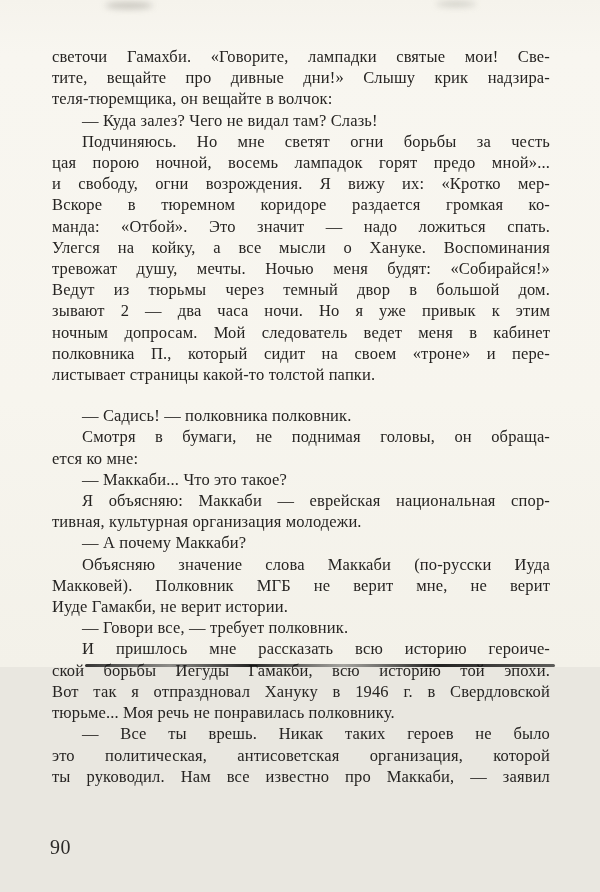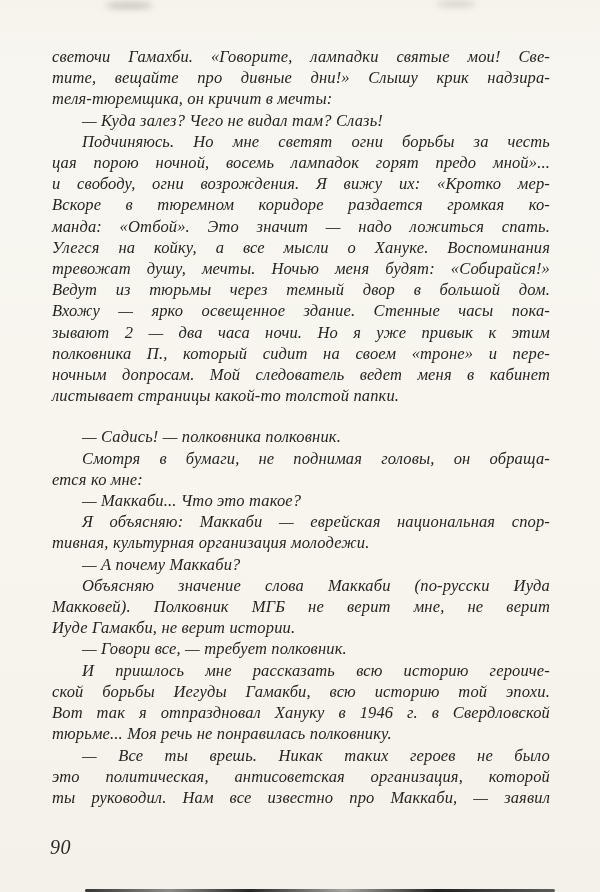--- a/index.html
+++ b/index.html
@@ -6,26 +6,25 @@
     margin: 0;
     padding: 0;
     width: 600px;
     height: 892px;
     overflow: hidden;
     background: #e9e7e0;
   }
   .page {
     position: relative;
     width: 600px;
-    height: 892px;
+    height: 667px;
     background: linear-gradient(180deg, #f5f3ec 0%, #f8f6f0 8%, #f7f5ee 60%, #f3f1e9 100%);
     font-family: "Liberation Serif", "DejaVu Serif", serif;
     color: #262422;
     box-sizing: border-box;
-    font-style: italic;
   }
   .text-block {
     position: absolute;
     top: 46px;
     left: 52px;
     width: 498px;
     font-size: 16.5px;
     line-height: 21.2px;
     letter-spacing: 0.15px;
   }
@@ -86,38 +85,37 @@
 <body>
 
 <div class="page">
   <div class="artifact-top-1"></div>
   <div class="artifact-top-2"></div>
 
   <div class="text-block" id="text-block">
       <div class="para">
         <div class="line">светочи Гамахби. «Говорите, лампадки святые мои! Све-</div>
         <div class="line">тите, вещайте про дивные дни!» Слышу крик надзира-</div>
-        <div class="line last">теля-тюремщика, он кричит в мечты:</div>
+        <div class="line last">теля-тюремщика, он вещайте в волчок:</div>
       </div>
       <div class="para">
         <div class="line last indent">— Куда залез? Чего не видал там? Слазь!</div>
       </div>
       <div class="para">
         <div class="line indent">Подчиняюсь. Но мне светят огни борьбы за честь</div>
         <div class="line">цая порою ночной, восемь лампадок горят предо мной»...</div>
         <div class="line">и свободу, огни возрождения. Я вижу их: «Кротко мер-</div>
         <div class="line">Вскоре в тюремном коридоре раздается громкая ко-</div>
         <div class="line">манда: «Отбой». Это значит — надо ложиться спать.</div>
         <div class="line">Улегся на койку, а все мысли о Хануке. Воспоминания</div>
         <div class="line">тревожат душу, мечты. Ночью меня будят: «Собирайся!»</div>
         <div class="line">Ведут из тюрьмы через темный двор в большой дом.</div>
-        <div class="line">Вхожу — ярко освещенное здание. Стенные часы пока-</div>
         <div class="line">зывают 2 — два часа ночи. Но я уже привык к этим</div>
+        <div class="line">ночным допросам. Мой следователь ведет меня в кабинет</div>
         <div class="line">полковника П., который сидит на своем «троне» и пере-</div>
-        <div class="line">ночным допросам. Мой следователь ведет меня в кабинет</div>
         <div class="line last">листывает страницы какой-то толстой папки.</div>
       </div>
       <div class="para gap">
         <div class="line last indent">— Садись! — полковника полковник.</div>
       </div>
       <div class="para">
         <div class="line indent">Смотря в бумаги, не поднимая головы, он обраща-</div>
         <div class="line last">ется ко мне:</div>
       </div>
       <div class="para">

